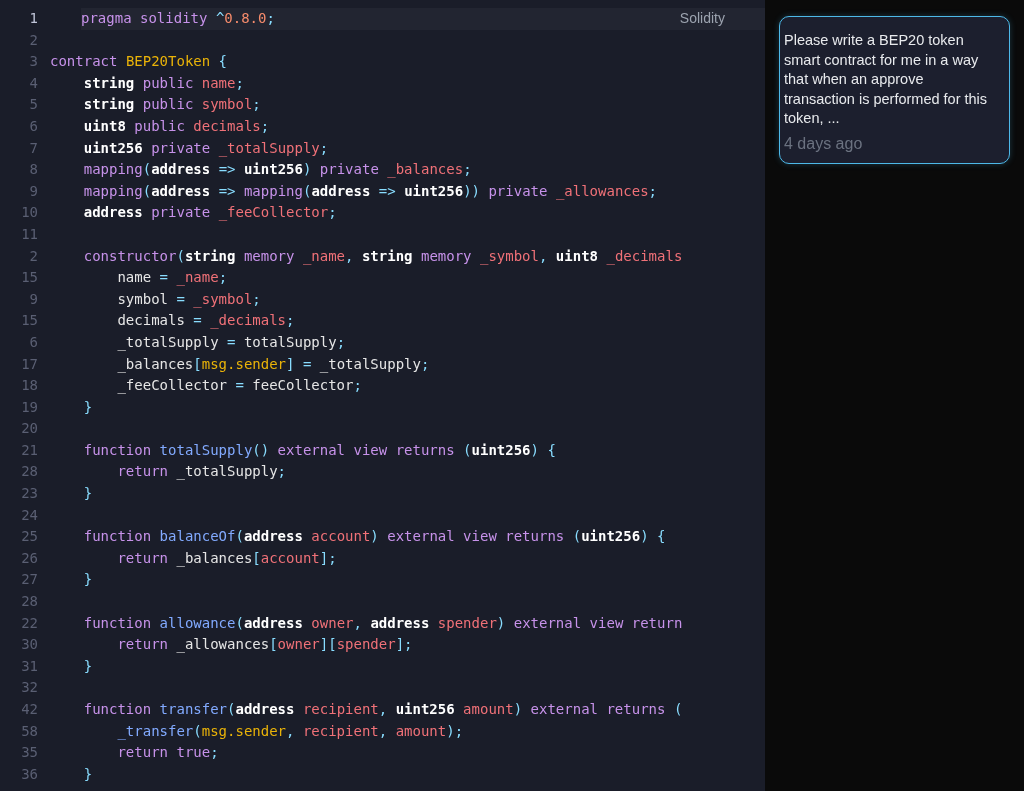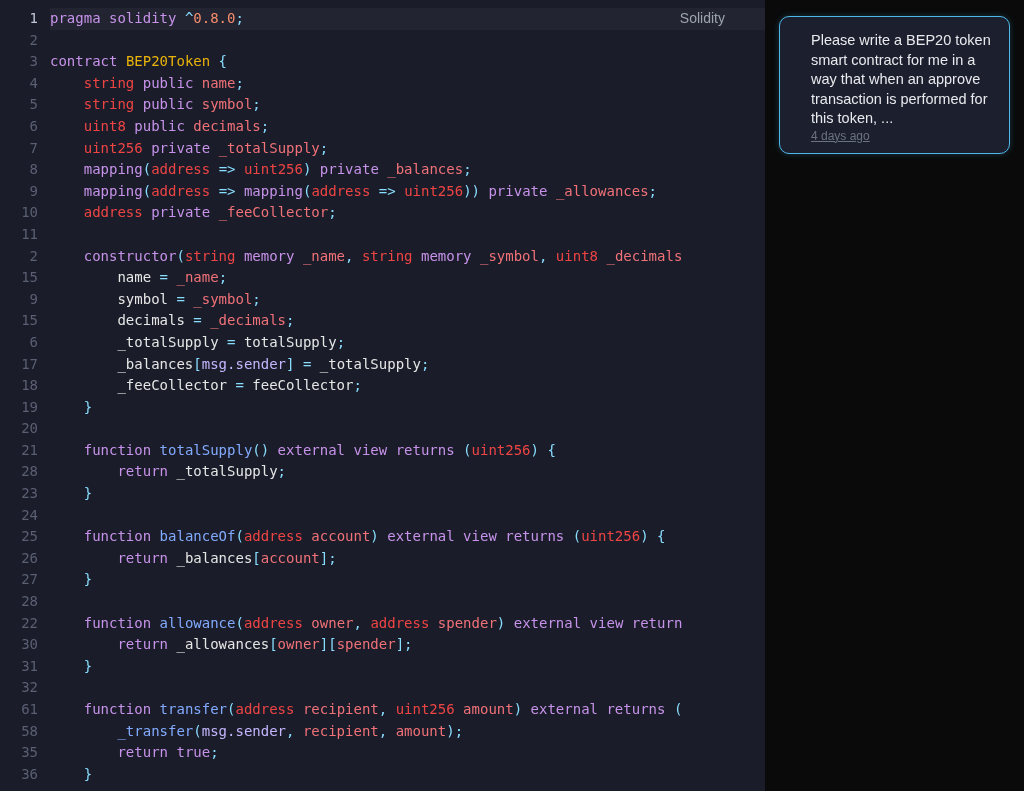--- a/index.html
+++ b/index.html
@@ -52,57 +52,58 @@
   .code-lines {
     flex: 1;
     font-size: 14px;
     line-height: 21.6px;
     white-space: pre;
     overflow: hidden;
   }
   .code-line { height: 21.6px; }
   .highlight-row {
     background: rgba(255,255,255,0.04);
+    margin-left: 31px;
   }
   
   .tk-kw { color: #c792ea; }       
-  .tk-type { color: #ef4444; }     
+  .tk-type { color: #ffffff; font-weight: bold; }     
   .tk-ident { color: #e6e6e6; }    
   .tk-fn { color: #82aaff; }       
   .tk-num { color: #f78c6c; }
   .tk-punc { color: #89ddff; }
-  .tk-prop { color: #c4b5fd; }     
+  .tk-prop { color: #eab308; }     
   .tk-name { color: #eab308; }     
   .tk-param { color: #f07178; }    
   .tk-op { color: #89ddff; }
   .tk-plain { color: #bfc7d5; }
 
   .side-pane {
     flex: 1;
     background: #0a0a0a;
     padding: 16px 14px;
   }
   .prompt-card {
     background: #1c1f2e;
     border: 1.5px solid #4db8e8;
     border-radius: 10px;
-    padding: 14px 16px 10px 31px;
+    padding: 14px 16px 10px 4px;
     box-shadow: 0 0 6px rgba(77,184,232,0.25);
   }
   .prompt-text {
     color: #e8eaed;
     font-family: -apple-system, BlinkMacSystemFont, 'Segoe UI', sans-serif;
     font-size: 14.5px;
     line-height: 1.35;
   }
   .prompt-time {
     color: #6b7280;
     font-family: -apple-system, BlinkMacSystemFont, sans-serif;
-    font-size: 12px;
-    text-decoration: underline;
+    font-size: 16px;
+    margin-top: 6px;
   }
 </style>
 </head>
 <body>
 
 <div class="editor-pane">
   <div class="editor-header">
     <span class="language-badge">Solidity</span>
   </div>
   <div class="code-container">
@@ -132,21 +133,21 @@
         <div>23</div>
         <div>24</div>
         <div>25</div>
         <div>26</div>
         <div>27</div>
         <div>28</div>
         <div>22</div>
         <div>30</div>
         <div>31</div>
         <div>32</div>
-        <div>61</div>
+        <div>42</div>
         <div>58</div>
         <div>35</div>
         <div>36</div>
       </div>
     <div class="code-lines" id="codelines"><div class="code-line highlight-row"><span class="tk-kw">pragma</span><span class="tk-plain"> </span><span class="tk-kw">solidity</span><span class="tk-plain"> </span><span class="tk-op">^</span><span class="tk-num">0.8.0</span><span class="tk-punc">;</span></div><div class="code-line"></div><div class="code-line"><span class="tk-kw">contract</span><span class="tk-plain"> </span><span class="tk-name">BEP20Token</span><span class="tk-plain"> </span><span class="tk-punc">{</span></div><div class="code-line"><span class="tk-plain">    </span><span class="tk-type">string</span><span class="tk-plain"> </span><span class="tk-kw">public</span><span class="tk-plain"> </span><span class="tk-param">name</span><span class="tk-punc">;</span></div><div class="code-line"><span class="tk-plain">    </span><span class="tk-type">string</span><span class="tk-plain"> </span><span class="tk-kw">public</span><span class="tk-plain"> </span><span class="tk-param">symbol</span><span class="tk-punc">;</span></div><div class="code-line"><span class="tk-plain">    </span><span class="tk-type">uint8</span><span class="tk-plain"> </span><span class="tk-kw">public</span><span class="tk-plain"> </span><span class="tk-param">decimals</span><span class="tk-punc">;</span></div><div class="code-line"><span class="tk-plain">    </span><span class="tk-type">uint256</span><span class="tk-plain"> </span><span class="tk-kw">private</span><span class="tk-plain"> </span><span class="tk-param">_totalSupply</span><span class="tk-punc">;</span></div><div class="code-line"><span class="tk-plain">    </span><span class="tk-kw">mapping</span><span class="tk-punc">(</span><span class="tk-type">address</span><span class="tk-plain"> </span><span class="tk-op">=&gt;</span><span class="tk-plain"> </span><span class="tk-type">uint256</span><span class="tk-punc">)</span><span class="tk-plain"> </span><span class="tk-kw">private</span><span class="tk-plain"> </span><span class="tk-param">_balances</span><span class="tk-punc">;</span></div><div class="code-line"><span class="tk-plain">    </span><span class="tk-kw">mapping</span><span class="tk-punc">(</span><span class="tk-type">address</span><span class="tk-plain"> </span><span class="tk-op">=&gt;</span><span class="tk-plain"> </span><span class="tk-kw">mapping</span><span class="tk-punc">(</span><span class="tk-type">address</span><span class="tk-plain"> </span><span class="tk-op">=&gt;</span><span class="tk-plain"> </span><span class="tk-type">uint256</span><span class="tk-punc">))</span><span class="tk-plain"> </span><span class="tk-kw">private</span><span class="tk-plain"> </span><span class="tk-param">_allowances</span><span class="tk-punc">;</span></div><div class="code-line"><span class="tk-plain">    </span><span class="tk-type">address</span><span class="tk-plain"> </span><span class="tk-kw">private</span><span class="tk-plain"> </span><span class="tk-param">_feeCollector</span><span class="tk-punc">;</span></div><div class="code-line"></div><div class="code-line"><span class="tk-plain">    </span><span class="tk-kw">constructor</span><span class="tk-punc">(</span><span class="tk-type">string</span><span class="tk-plain"> </span><span class="tk-kw">memory</span><span class="tk-plain"> </span><span class="tk-param">_name</span><span class="tk-punc">,</span><span class="tk-plain"> </span><span class="tk-type">string</span><span class="tk-plain"> </span><span class="tk-kw">memory</span><span class="tk-plain"> </span><span class="tk-param">_symbol</span><span class="tk-punc">,</span><span class="tk-plain"> </span><span class="tk-type">uint8</span><span class="tk-plain"> </span><span class="tk-param">_decimals</span></div><div class="code-line"><span class="tk-plain">        </span><span class="tk-ident">name</span><span class="tk-plain"> </span><span class="tk-op">=</span><span class="tk-plain"> </span><span class="tk-param">_name</span><span class="tk-punc">;</span></div><div class="code-line"><span class="tk-plain">        </span><span class="tk-ident">symbol</span><span class="tk-plain"> </span><span class="tk-op">=</span><span class="tk-plain"> </span><span class="tk-param">_symbol</span><span class="tk-punc">;</span></div><div class="code-line"><span class="tk-plain">        </span><span class="tk-ident">decimals</span><span class="tk-plain"> </span><span class="tk-op">=</span><span class="tk-plain"> </span><span class="tk-param">_decimals</span><span class="tk-punc">;</span></div><div class="code-line"><span class="tk-plain">        </span><span class="tk-ident">_totalSupply</span><span class="tk-plain"> </span><span class="tk-op">=</span><span class="tk-plain"> </span><span class="tk-ident">totalSupply</span><span class="tk-punc">;</span></div><div class="code-line"><span class="tk-plain">        </span><span class="tk-ident">_balances</span><span class="tk-punc">[</span><span class="tk-prop">msg.sender</span><span class="tk-punc">]</span><span class="tk-plain"> </span><span class="tk-op">=</span><span class="tk-plain"> </span><span class="tk-ident">_totalSupply</span><span class="tk-punc">;</span></div><div class="code-line"><span class="tk-plain">        </span><span class="tk-ident">_feeCollector</span><span class="tk-plain"> </span><span class="tk-op">=</span><span class="tk-plain"> </span><span class="tk-ident">feeCollector</span><span class="tk-punc">;</span></div><div class="code-line"><span class="tk-plain">    </span><span class="tk-punc">}</span></div><div class="code-line"></div><div class="code-line"><span class="tk-plain">    </span><span class="tk-kw">function</span><span class="tk-plain"> </span><span class="tk-fn">totalSupply</span><span class="tk-punc">()</span><span class="tk-plain"> </span><span class="tk-kw">external</span><span class="tk-plain"> </span><span class="tk-kw">view</span><span class="tk-plain"> </span><span class="tk-kw">returns</span><span class="tk-plain"> </span><span class="tk-punc">(</span><span class="tk-type">uint256</span><span class="tk-punc">)</span><span class="tk-plain"> </span><span class="tk-punc">{</span></div><div class="code-line"><span class="tk-plain">        </span><span class="tk-kw">return</span><span class="tk-plain"> </span><span class="tk-ident">_totalSupply</span><span class="tk-punc">;</span></div><div class="code-line"><span class="tk-plain">    </span><span class="tk-punc">}</span></div><div class="code-line"></div><div class="code-line"><span class="tk-plain">    </span><span class="tk-kw">function</span><span class="tk-plain"> </span><span class="tk-fn">balanceOf</span><span class="tk-punc">(</span><span class="tk-type">address</span><span class="tk-plain"> </span><span class="tk-param">account</span><span class="tk-punc">)</span><span class="tk-plain"> </span><span class="tk-kw">external</span><span class="tk-plain"> </span><span class="tk-kw">view</span><span class="tk-plain"> </span><span class="tk-kw">returns</span><span class="tk-plain"> </span><span class="tk-punc">(</span><span class="tk-type">uint256</span><span class="tk-punc">)</span><span class="tk-plain"> </span><span class="tk-punc">{</span></div><div class="code-line"><span class="tk-plain">        </span><span class="tk-kw">return</span><span class="tk-plain"> </span><span class="tk-ident">_balances</span><span class="tk-punc">[</span><span class="tk-param">account</span><span class="tk-punc">]</span><span class="tk-punc">;</span></div><div class="code-line"><span class="tk-plain">    </span><span class="tk-punc">}</span></div><div class="code-line"></div><div class="code-line"><span class="tk-plain">    </span><span class="tk-kw">function</span><span class="tk-plain"> </span><span class="tk-fn">allowance</span><span class="tk-punc">(</span><span class="tk-type">address</span><span class="tk-plain"> </span><span class="tk-param">owner</span><span class="tk-punc">,</span><span class="tk-plain"> </span><span class="tk-type">address</span><span class="tk-plain"> </span><span class="tk-param">spender</span><span class="tk-punc">)</span><span class="tk-plain"> </span><span class="tk-kw">external</span><span class="tk-plain"> </span><span class="tk-kw">view</span><span class="tk-plain"> </span><span class="tk-kw">return</span></div><div class="code-line"><span class="tk-plain">        </span><span class="tk-kw">return</span><span class="tk-plain"> </span><span class="tk-ident">_allowances</span><span class="tk-punc">[</span><span class="tk-param">owner</span><span class="tk-punc">][</span><span class="tk-param">spender</span><span class="tk-punc">]</span><span class="tk-punc">;</span></div><div class="code-line"><span class="tk-plain">    </span><span class="tk-punc">}</span></div><div class="code-line"></div><div class="code-line"><span class="tk-plain">    </span><span class="tk-kw">function</span><span class="tk-plain"> </span><span class="tk-fn">transfer</span><span class="tk-punc">(</span><span class="tk-type">address</span><span class="tk-plain"> </span><span class="tk-param">recipient</span><span class="tk-punc">,</span><span class="tk-plain"> </span><span class="tk-type">uint256</span><span class="tk-plain"> </span><span class="tk-param">amount</span><span class="tk-punc">)</span><span class="tk-plain"> </span><span class="tk-kw">external</span><span class="tk-plain"> </span><span class="tk-kw">returns</span><span class="tk-plain"> </span><span class="tk-punc">(</span></div><div class="code-line"><span class="tk-plain">        </span><span class="tk-fn">_transfer</span><span class="tk-punc">(</span><span class="tk-prop">msg.sender</span><span class="tk-punc">,</span><span class="tk-plain"> </span><span class="tk-param">recipient</span><span class="tk-punc">,</span><span class="tk-plain"> </span><span class="tk-param">amount</span><span class="tk-punc">);</span></div><div class="code-line"><span class="tk-plain">        </span><span class="tk-kw">return</span><span class="tk-plain"> </span><span class="tk-kw">true</span><span class="tk-punc">;</span></div><div class="code-line"><span class="tk-plain">    </span><span class="tk-punc">}</span></div></div>
   </div>
 </div>
 
 <div class="side-pane">
   <div class="prompt-card">

